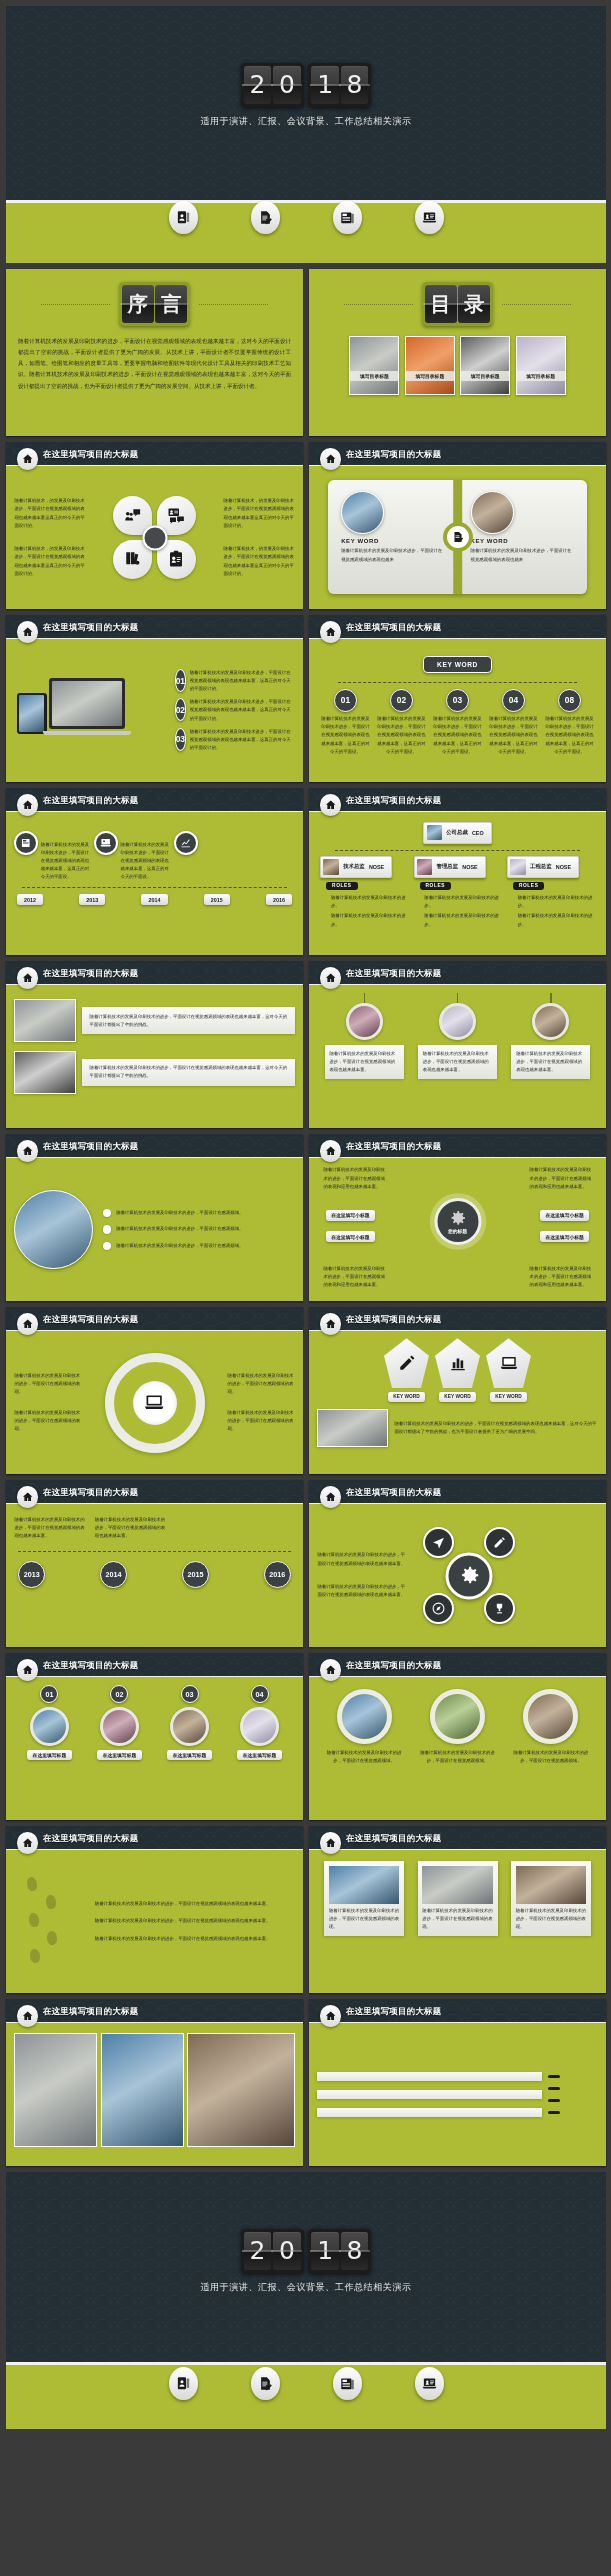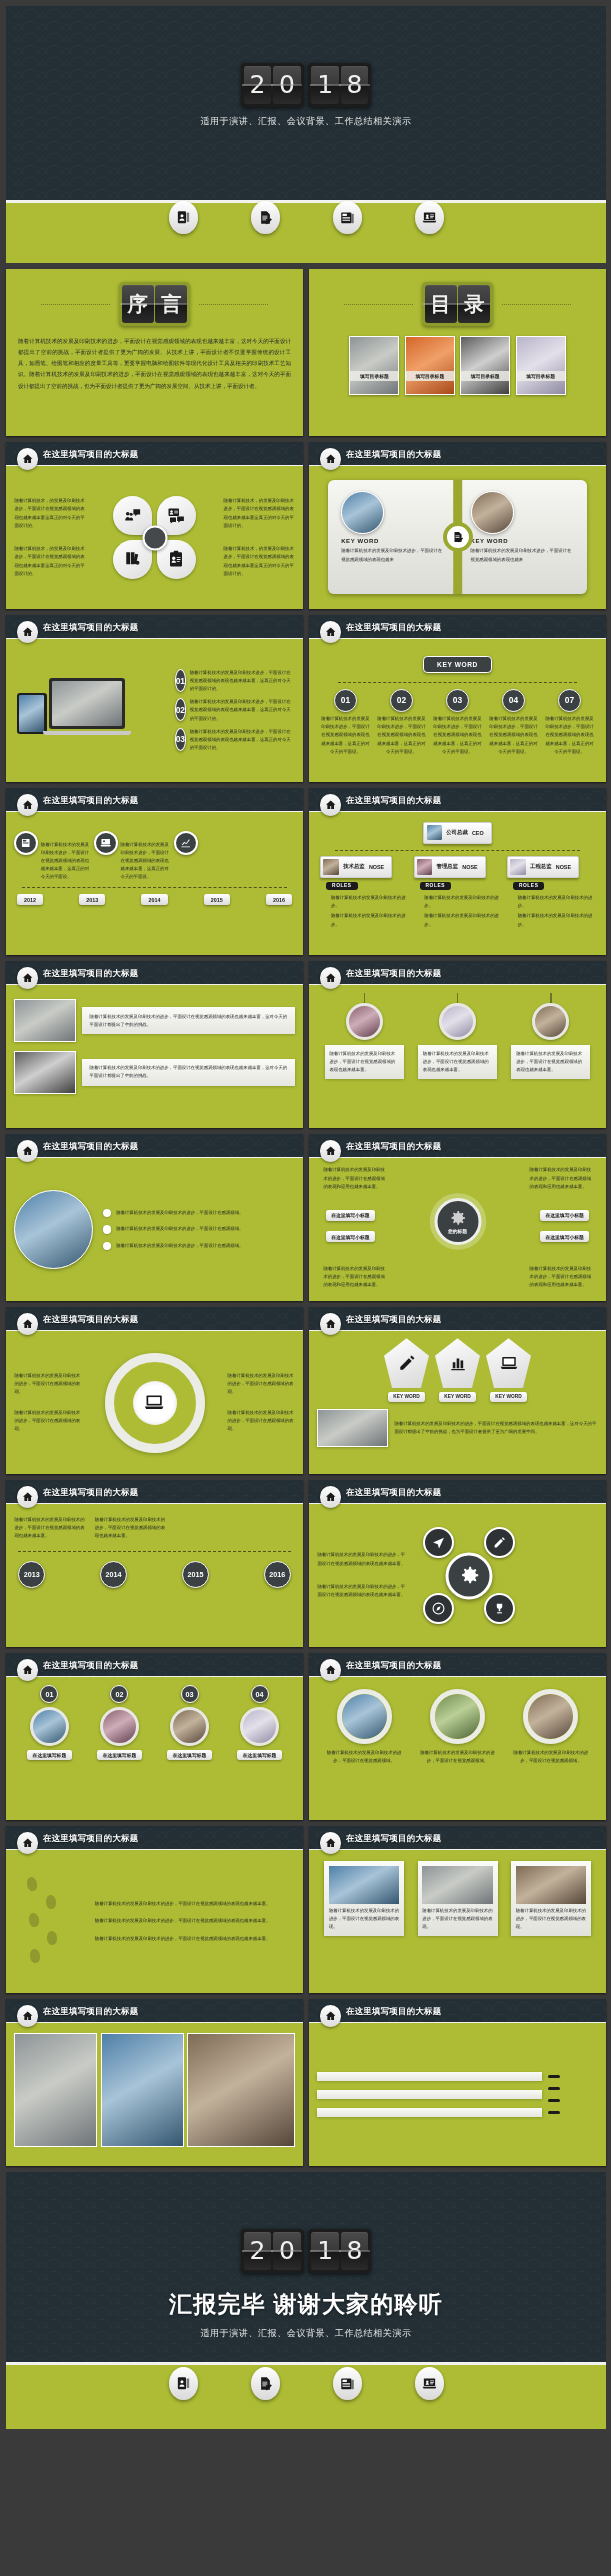--- a/index.html
+++ b/index.html
@@ -490,21 +490,21 @@
           </div>
           <div style="display:flex;flex-direction:column;align-items:center;width:50px;">
             <div class="numnode">03</div>
             <p class="txt" style="margin-top:3.6px;text-align:center;">随着计算机技术的发展及印刷技术进步，平面设计在视觉感观领域的表现也越来越丰富，这真正的对今天的平面设。</p>
           </div>
           <div style="display:flex;flex-direction:column;align-items:center;width:50px;">
             <div class="numnode">04</div>
             <p class="txt" style="margin-top:3.6px;text-align:center;">随着计算机技术的发展及印刷技术进步，平面设计在视觉感观领域的表现也越来越丰富，这真正的对今天的平面设。</p>
           </div>
           <div style="display:flex;flex-direction:column;align-items:center;width:50px;">
-            <div class="numnode">07</div>
+            <div class="numnode">08</div>
             <p class="txt" style="margin-top:3.6px;text-align:center;">随着计算机技术的发展及印刷技术进步，平面设计在视觉感观领域的表现也越来越丰富，这真正的对今天的平面设。</p>
           </div>
         </div>
       </div>
     </div>
   </div>
 
   <div class="row">
     <div class="slide green-bg">
       <div class="sl-head wave-bg">
@@ -1076,21 +1076,20 @@
     <div class="flipclock">
       <div class="flipgroup">
         <div class="flipdigit">2</div>
         <div class="flipdigit">0</div>
       </div>
       <div class="flipgroup">
         <div class="flipdigit">1</div>
         <div class="flipdigit">8</div>
       </div>
     </div>
-    <h1 class="cover-title">汇报完毕 谢谢大家的聆听</h1>
     <p class="cover-sub">适用于演讲、汇报、会议背景、工作总结相关演示</p>
     <div class="green-strip"></div>
     <div class="badge-row">
       <div class="badge">
         <svg viewBox="0 0 24 24">
             <rect x="3" y="2" width="13" height="19" rx="1.5"></rect>
             <rect x="17" y="4" width="4" height="15" rx="1" opacity=".55"></rect>
             <circle cx="9.5" cy="9" r="2.4" fill="#fff"></circle>
             <path d="M5.5 17c0-2.4 1.8-3.6 4-3.6s4 1.2 4 3.6z" fill="#fff"></path>
           </svg>

